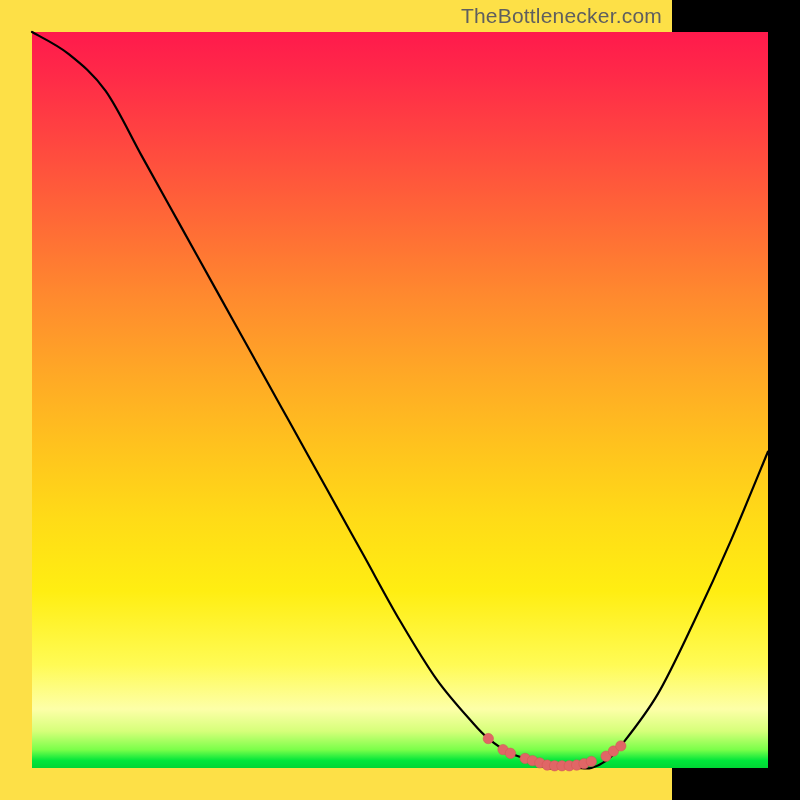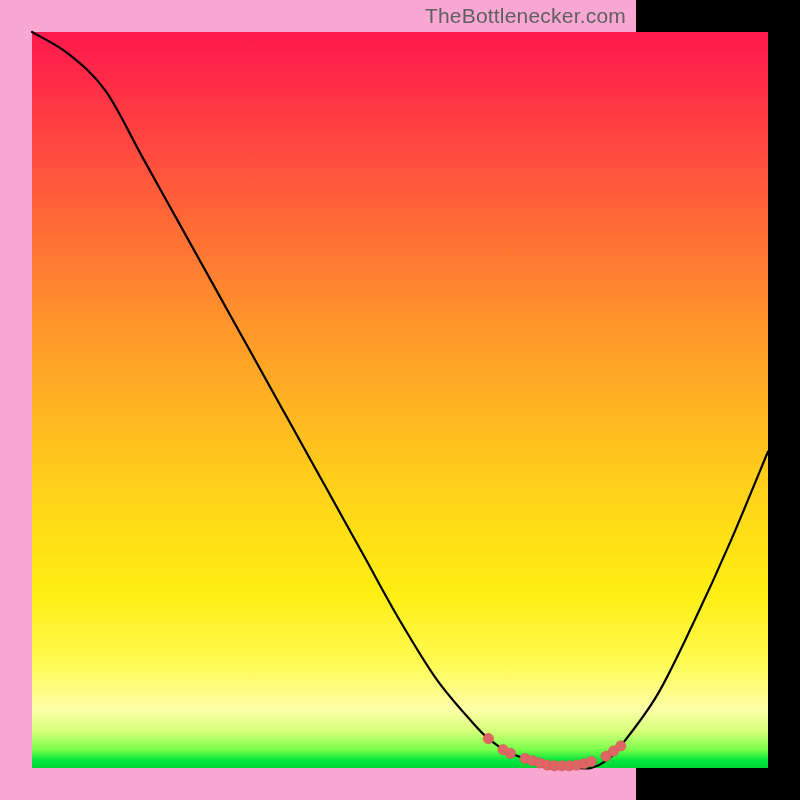--- a/index.html
+++ b/index.html
@@ -8,21 +8,22 @@
     width: 800px;
     height: 800px;
     background: #000;
     overflow: hidden;
     font-family: Arial, Helvetica, sans-serif;
   }
   .frame {
     position: relative;
     width: 636px;
     height: 800px;
-    background: #f9a8d4;
+    background: #fde047;
+    padding-left: 36px;
   }
   .watermark {
     position: absolute;
     top: 4px;
     right: 10px;
     color: #5f5f5f;
     font-size: 21px;
     font-weight: 500;
     letter-spacing: 0.2px;
     z-index: 20;

